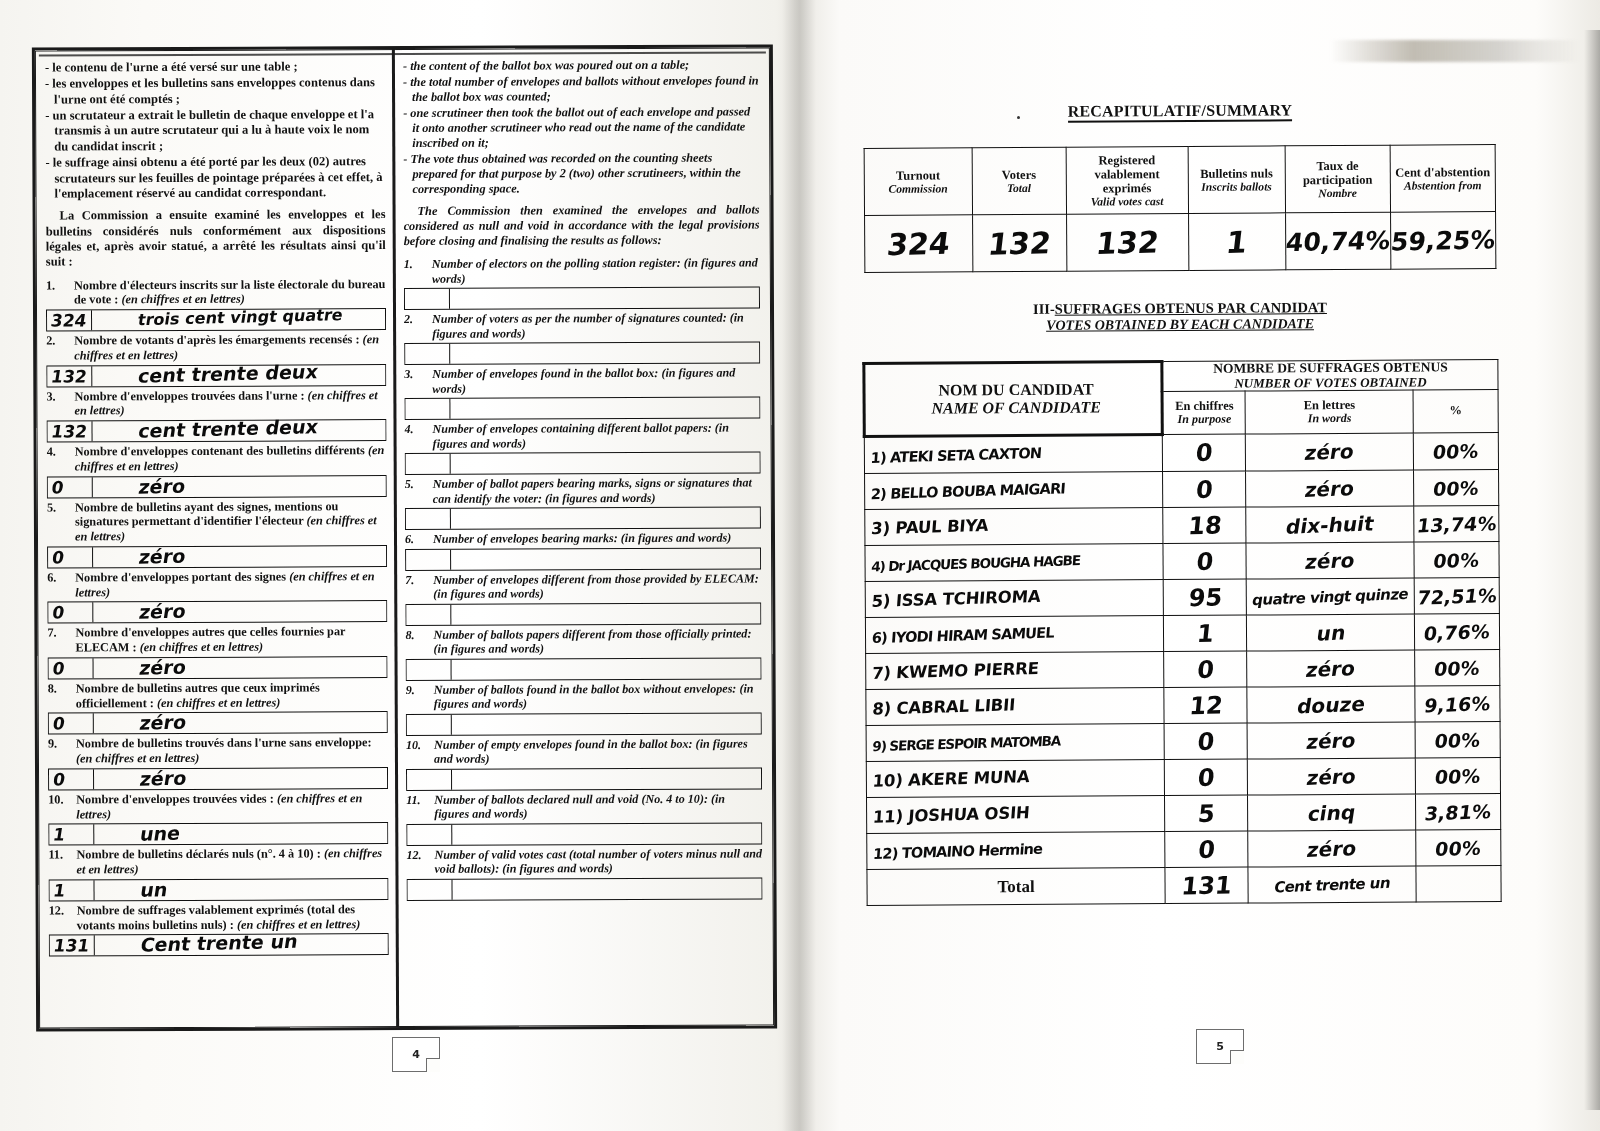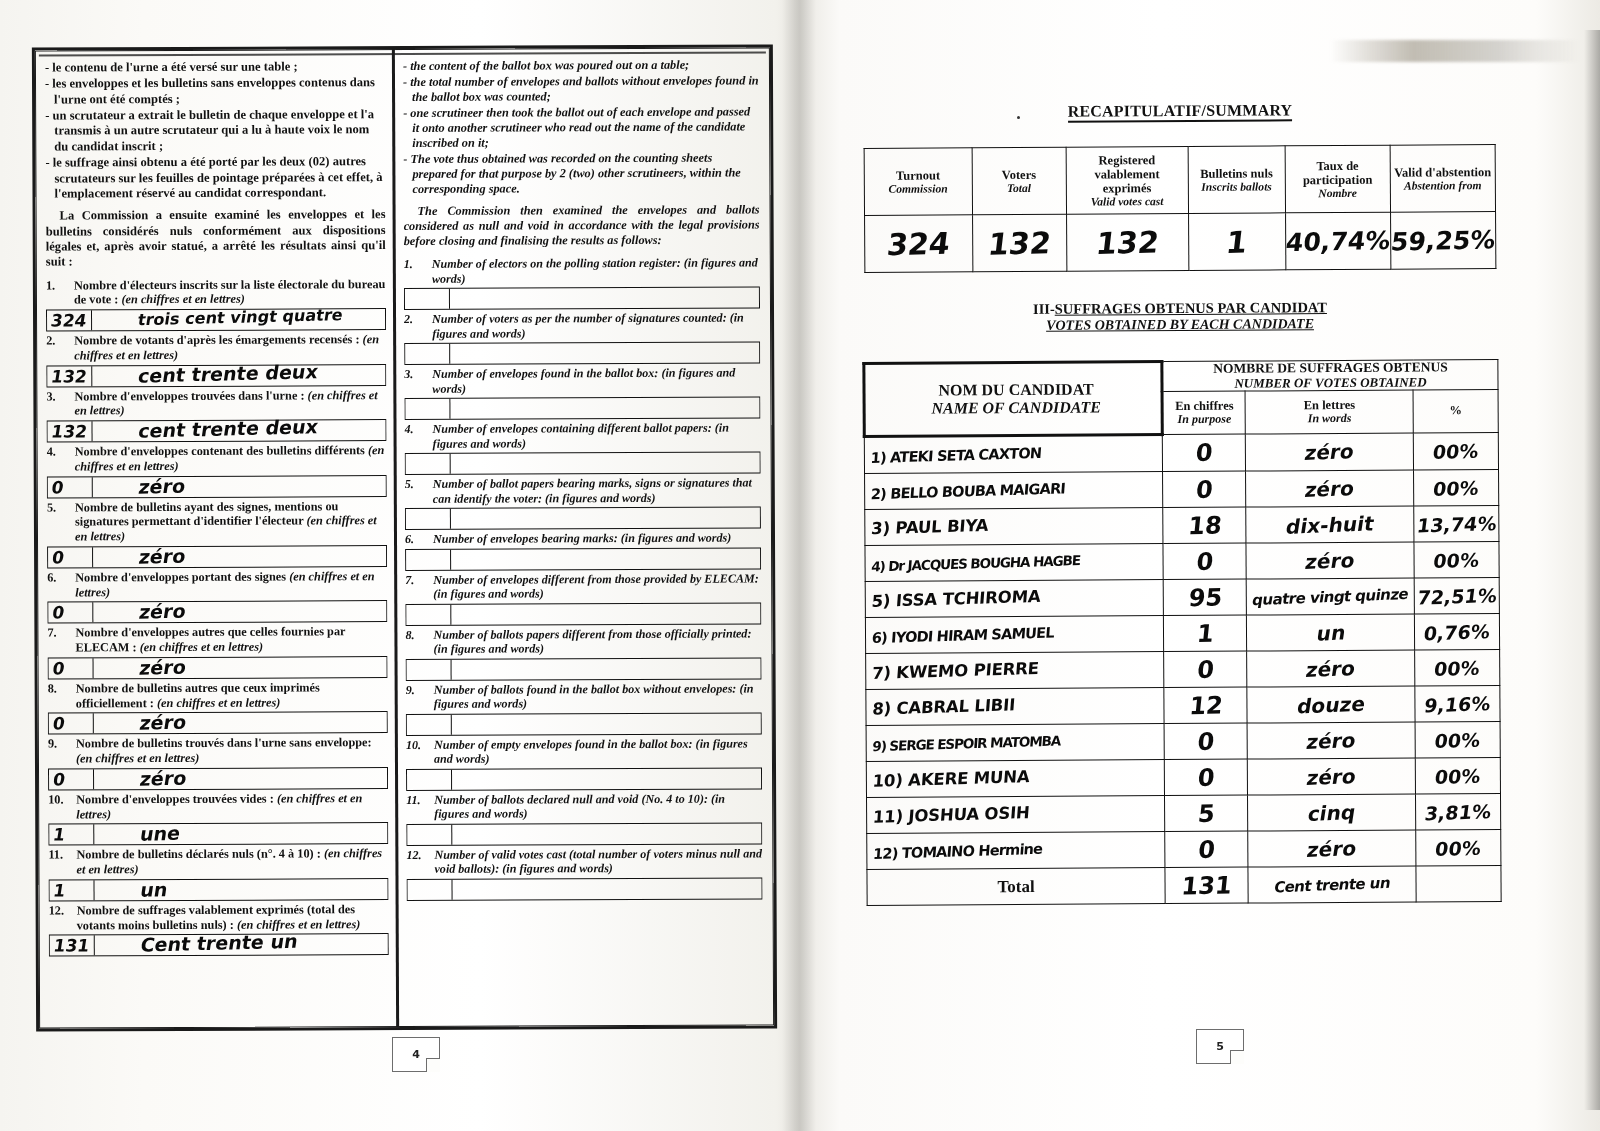--- a/index.html
+++ b/index.html
@@ -542,21 +542,21 @@
         </th>
         <th style="width:108px">
           <span class="fr">Bulletins nuls</span>
           <span class="en">Inscrits ballots</span>
         </th>
         <th style="width:97px">
           <span class="fr">Taux de participation</span>
           <span class="en">Nombre</span>
         </th>
         <th style="width:97px">
-          <span class="fr">Valid d'abstention</span>
+          <span class="fr">Cent d'abstention</span>
           <span class="en">Abstention from</span>
         </th>
       </tr>
     </thead>
     <tbody>
       <tr>
         <td class="val"><span class="hw-v">324</span></td>
         <td class="val"><span class="hw-v">132</span></td>
         <td class="val"><span class="hw-v">132</span></td>
         <td class="val"><span class="hw-v">1</span></td>

